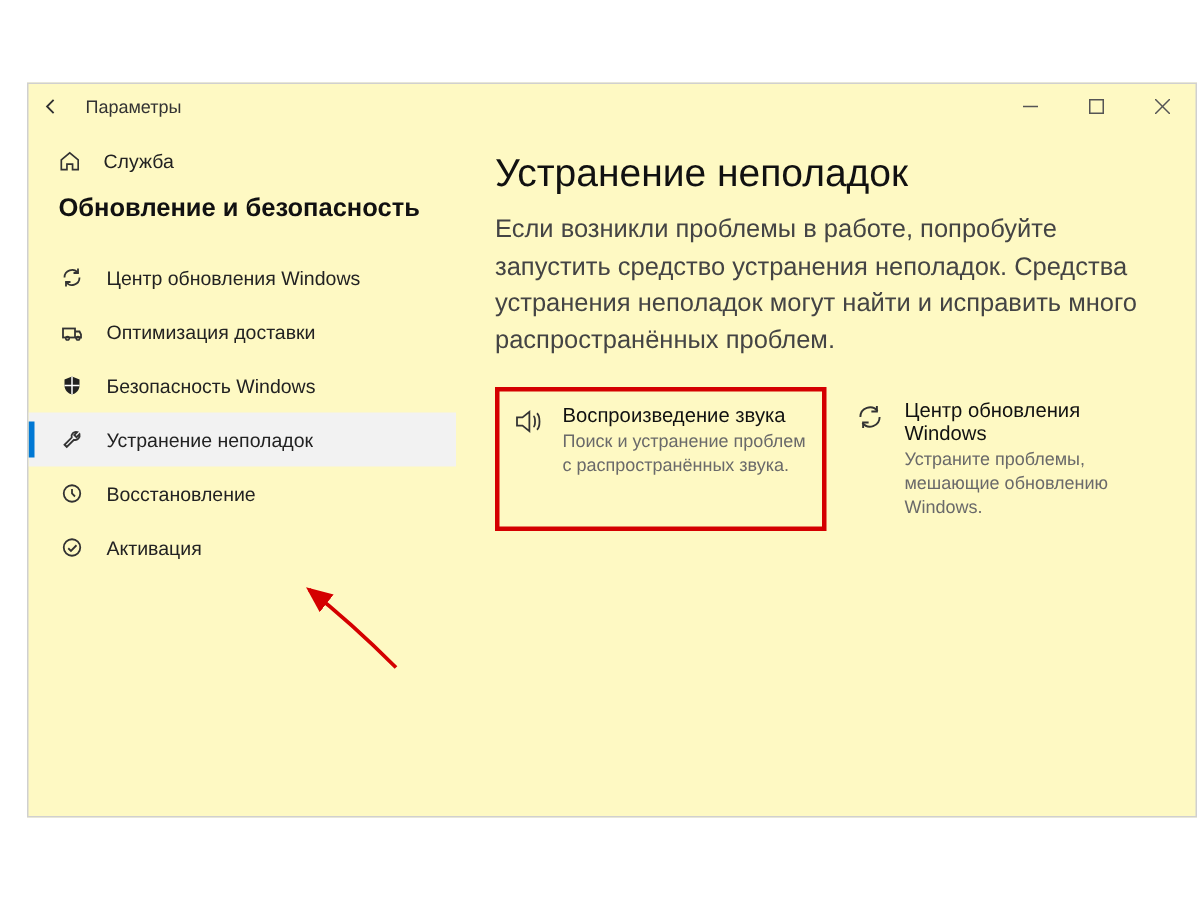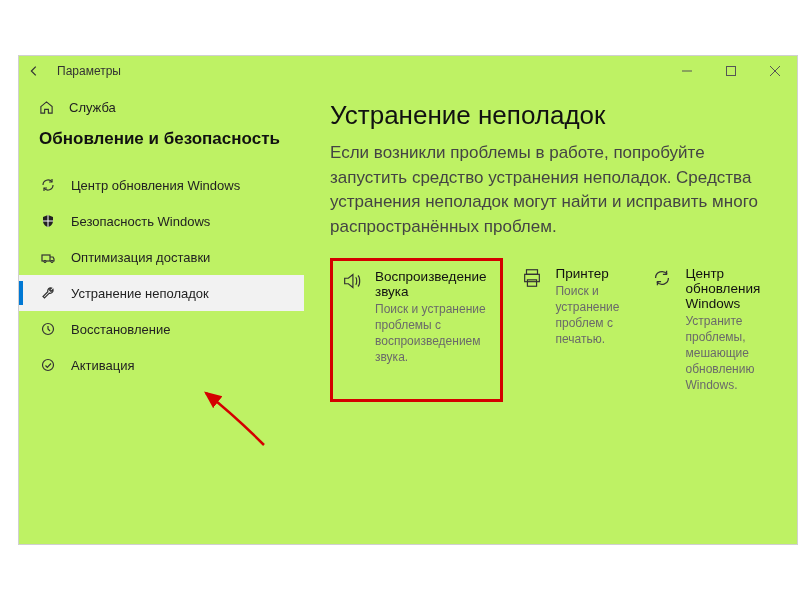--- a/index.html
+++ b/index.html
@@ -1,17 +1,17 @@
 <!DOCTYPE html>
 <html><head>
 <meta charset="utf-8">
 <style>
   * { box-sizing: border-box; margin: 0; padding: 0; font-family: "Segoe UI", Arial, sans-serif; }
   body { background: #fff; width: 800px; height: 600px; overflow: hidden; position: relative; }
-  .window { position: absolute; left: 18px; top: 55px; right: 2px; bottom: 55px; border: 1px solid #d0d0d0; background: #bef264; display: flex; flex-direction: column; }
+  .window { position: absolute; left: 18px; top: 55px; right: 2px; bottom: 55px; border: 1px solid #d0d0d0; background: #fef9c3; display: flex; flex-direction: column; }
   .titlebar { height: 30px; display: flex; align-items: center; padding: 0 8px; font-size: 12px; color: #333; }
   .titlebar .back { width: 24px; text-align: center; font-size: 14px; color: #333; }
   .titlebar .title { margin-left: 6px; }
   .winbtns { position: absolute; right: 0; top: 0; display: flex; }
   .winbtn { width: 44px; height: 30px; display: flex; align-items: center; justify-content: center; font-size: 12px; color: #666; }
   .winbtn svg { stroke: #555; }
   .body { flex: 1; display: flex; overflow: hidden; }
   .sidebar { width: 285px; padding: 6px 0 0 0; }
   .home { display: flex; align-items: center; padding: 8px 20px; font-size: 13px; color: #222; }
   .home .icon { width: 18px; margin-right: 12px; text-align: center; }
@@ -93,37 +93,37 @@
                 <path d="M3 8a5 5 0 0 1 9-3M13 8a5 5 0 0 1-9 3" fill="none" stroke="#333" stroke-width="1.2"></path>
                 <path d="M12 2v3h-3M4 14v-3h3" fill="none" stroke="#333" stroke-width="1.2"></path>
               </svg>
           </span>
           <span>Центр обновления Windows</span>
         </div>
 
         <div class="navitem">
           <span class="icon">
             <svg width="16" height="16" viewBox="0 0 16 16">
-                <path d="M8 2 L13 4 V8 C13 11 10.5 13.5 8 14 C5.5 13.5 3 11 3 8 V4 Z" fill="#222"></path>
-                <path d="M8 2 V14 M3 8 H13" stroke="#fff" stroke-width="1"></path>
-              </svg>
-          </span>
-          <span>Безопасность Windows</span>
-        </div>
-
-        <div class="navitem">
-          <span class="icon">
-            <svg width="16" height="16" viewBox="0 0 16 16">
                 <rect x="2" y="6" width="8" height="6" fill="none" stroke="#333" stroke-width="1.2"></rect>
                 <path d="M10 8h3l1 2v2h-4" fill="none" stroke="#333" stroke-width="1.2"></path>
                 <circle cx="5" cy="12.5" r="1.2" fill="none" stroke="#333"></circle>
                 <circle cx="12" cy="12.5" r="1.2" fill="none" stroke="#333"></circle>
               </svg>
           </span>
           <span>Оптимизация доставки</span>
+        </div>
+
+        <div class="navitem">
+          <span class="icon">
+            <svg width="16" height="16" viewBox="0 0 16 16">
+                <path d="M8 2 L13 4 V8 C13 11 10.5 13.5 8 14 C5.5 13.5 3 11 3 8 V4 Z" fill="#222"></path>
+                <path d="M8 2 V14 M3 8 H13" stroke="#fff" stroke-width="1"></path>
+              </svg>
+          </span>
+          <span>Безопасность Windows</span>
         </div>
 
 
         <div class="navitem selected">
           <span class="icon">
             <svg width="16" height="16" viewBox="0 0 16 16">
                 <path d="M11.5 3a3 3 0 0 0-3.7 3.7L3 11.5 4.5 13l4.8-4.8A3 3 0 0 0 13 4.5L11 6.5 9.5 5 11.5 3z" fill="none" stroke="#333" stroke-width="1.2"></path>
               </svg>
           </span>
           <span>Устранение неполадок</span>
@@ -160,38 +160,25 @@
 
         <div class="trouble highlighted">
           <span class="ticon">
             <svg width="22" height="22" viewBox="0 0 24 24">
                 <path d="M4 9v6h4l5 4V5L8 9H4z" fill="none" stroke="#333" stroke-width="1.3"></path>
                 <path d="M16 8c1.5 1 1.5 7 0 8M18.5 6c2.5 2 2.5 10 0 12" fill="none" stroke="#333" stroke-width="1.3"></path>
               </svg>
           </span>
           <div class="ttext">
             <div class="ttitle">Воспроизведение звука</div>
-            <div class="tdesc">Поиск и устранение проблемы с воспроизведением звука.</div>
+            <div class="tdesc">Поиск и устранение проблем с распространённых звука.</div>
           </div>
         </div>
 
 
-        <div class="trouble">
-          <span class="ticon">
-            <svg width="22" height="22" viewBox="0 0 24 24">
-                <rect x="6" y="3" width="12" height="5" fill="none" stroke="#333" stroke-width="1.3"></rect>
-                <rect x="4" y="8" width="16" height="8" fill="none" stroke="#333" stroke-width="1.3"></rect>
-                <rect x="7" y="14" width="10" height="7" fill="none" stroke="#333" stroke-width="1.3"></rect>
-              </svg>
-          </span>
-          <div class="ttext">
-            <div class="ttitle">Принтер</div>
-            <div class="tdesc">Поиск и устранение проблем с печатью.</div>
-          </div>
-        </div>
 
         <div class="trouble">
           <span class="ticon">
             <svg width="22" height="22" viewBox="0 0 24 24">
                 <path d="M5 12a7 7 0 0 1 12.5-4.3M19 12a7 7 0 0 1-12.5 4.3" fill="none" stroke="#333" stroke-width="1.4"></path>
                 <path d="M17 4v4h-4M7 20v-4h4" fill="none" stroke="#333" stroke-width="1.4"></path>
               </svg>
           </span>
           <div class="ttext">
             <div class="ttitle">Центр обновления Windows</div>

